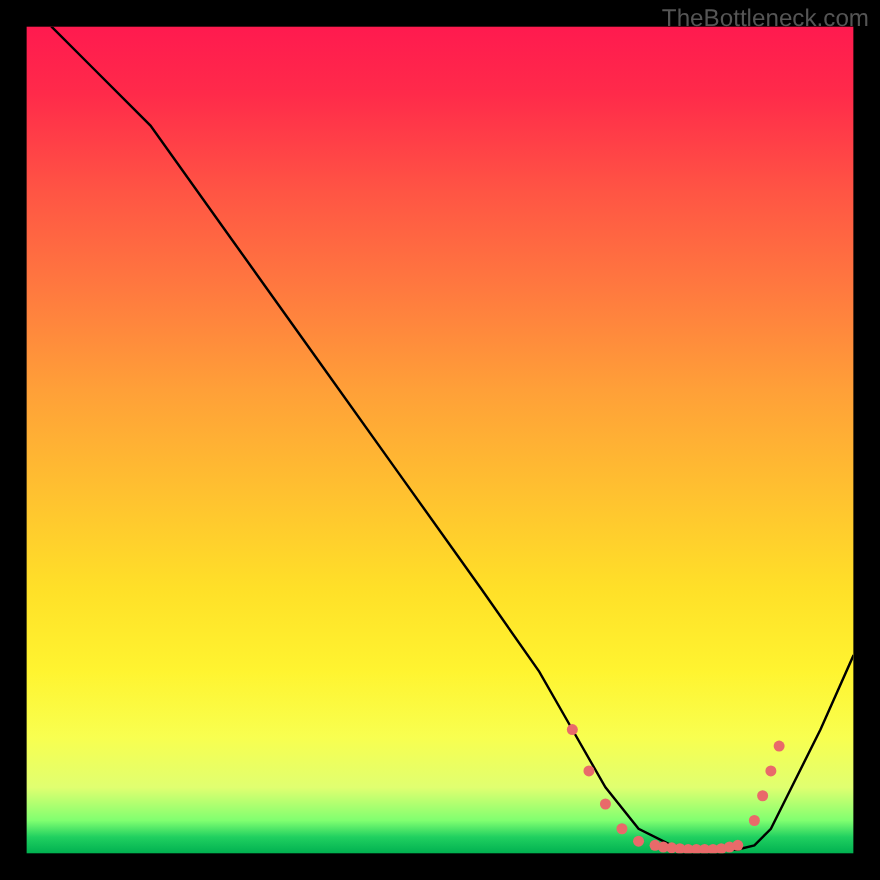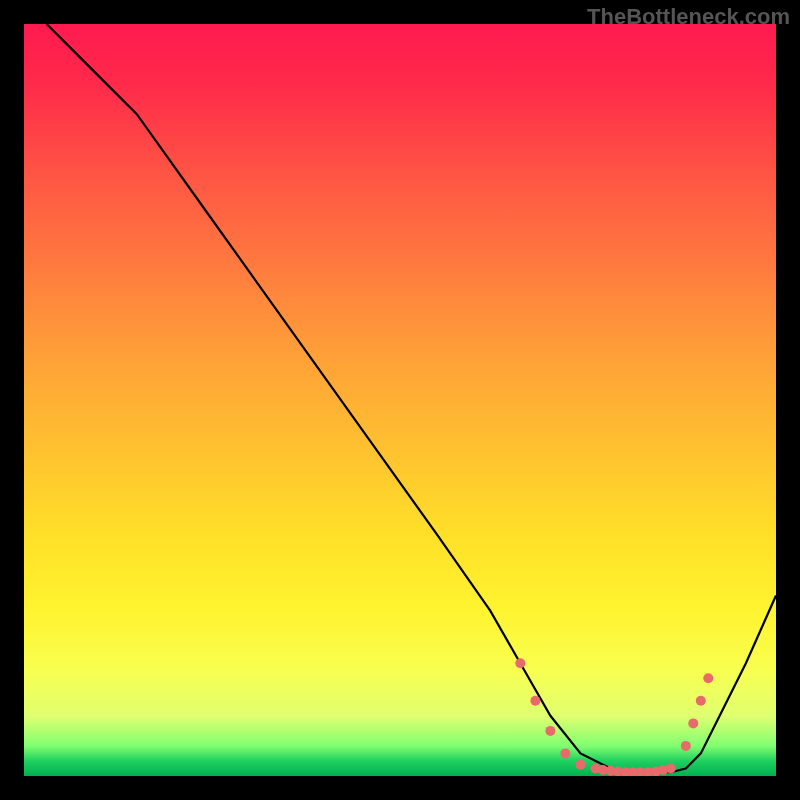--- a/index.html
+++ b/index.html
@@ -16,21 +16,21 @@
     height: 800px;
     position: relative;
     background: #000;
   }
   .watermark {
     position: absolute;
     top: 4px;
     right: 10px;
     color: #555;
     font-size: 22px;
-    font-weight: 700;
+    font-weight: 400;
     z-index: 10;
   }
   .plot-area {
     position: absolute;
     top: 24px;
     left: 24px;
     width: 752px;
     height: 752px;
     overflow: hidden;
   }

